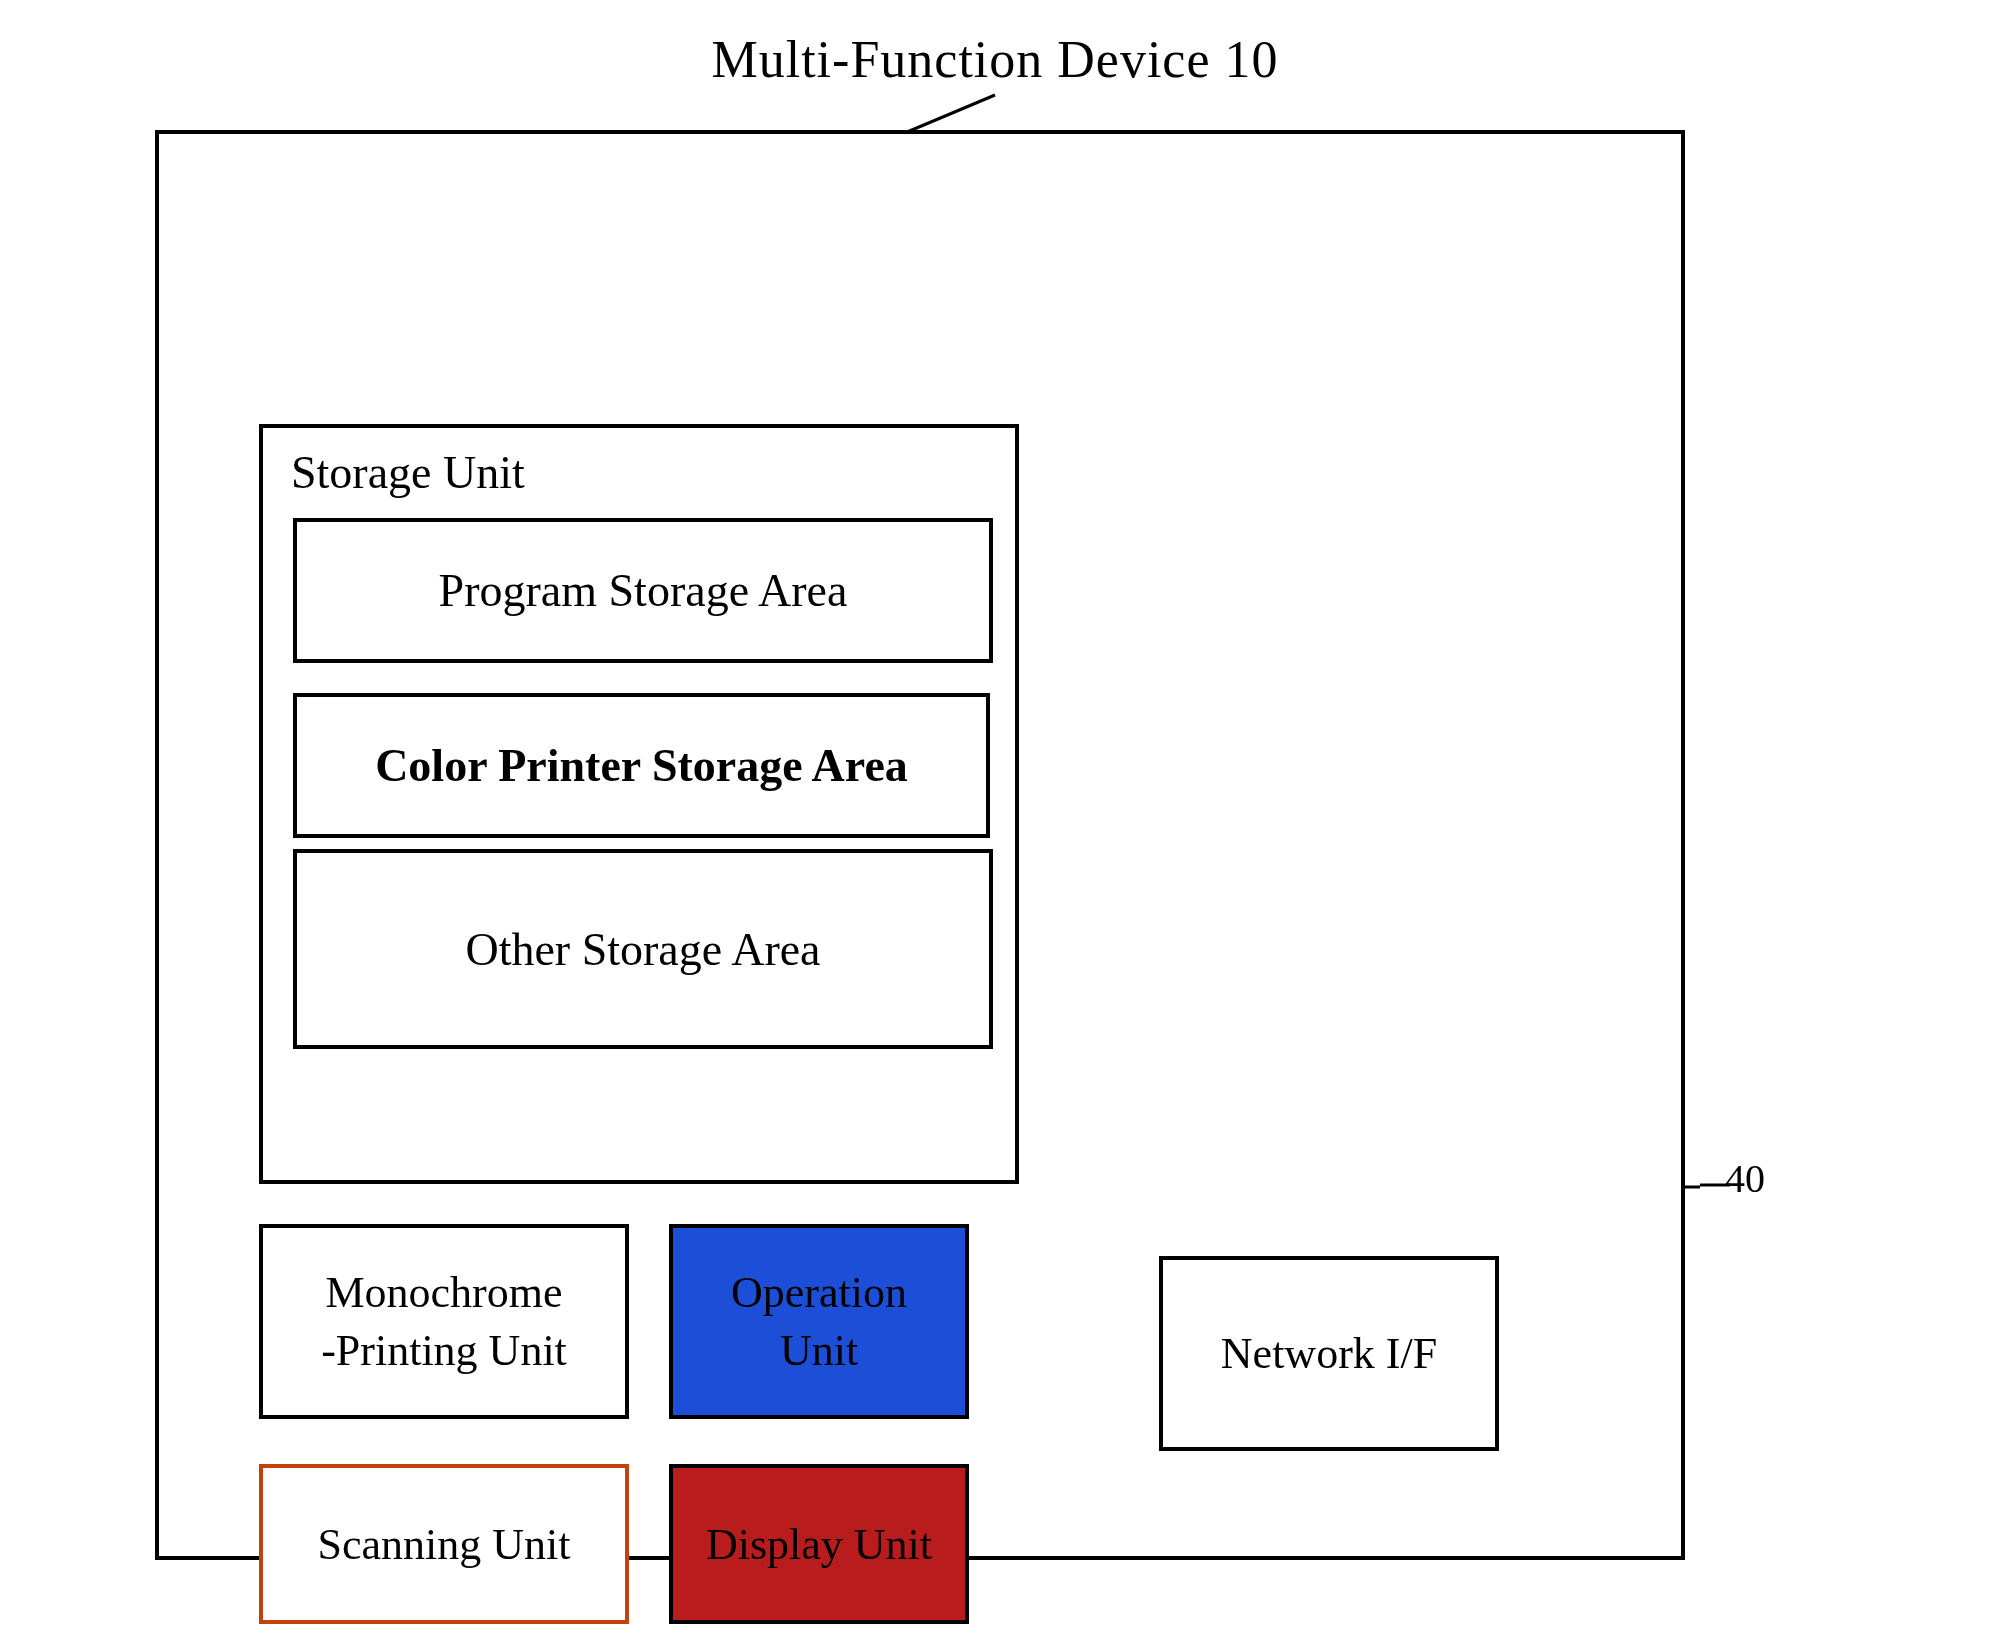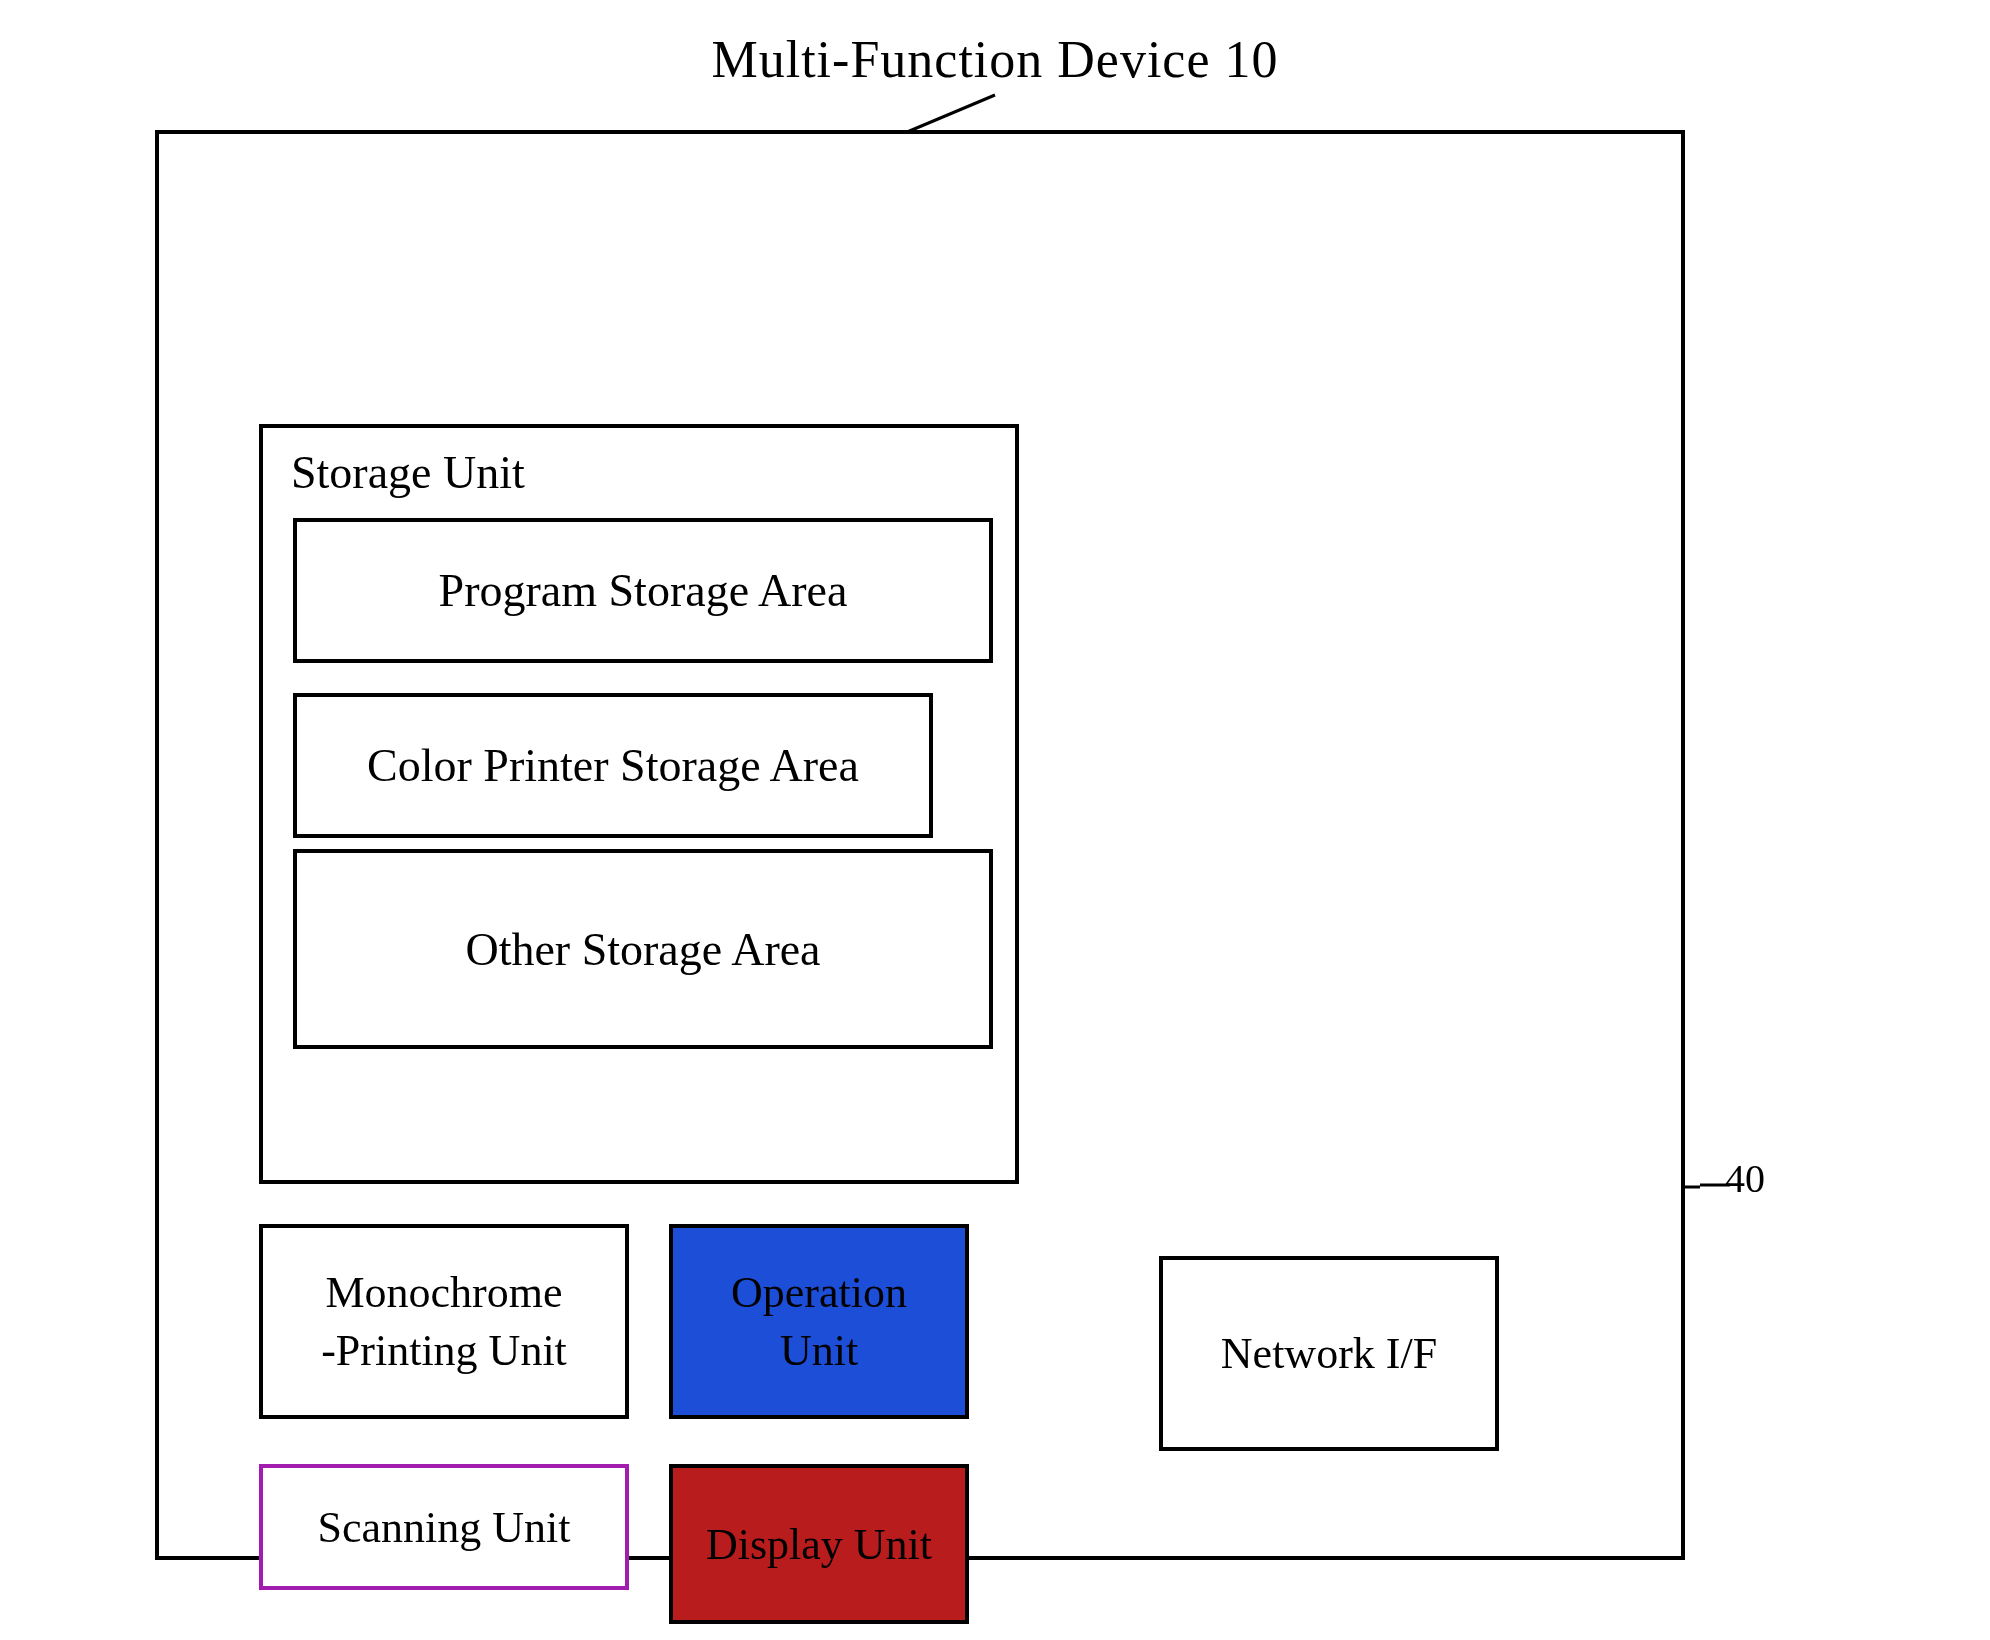--- a/index.html
+++ b/index.html
@@ -103,27 +103,28 @@
 
     .program-storage-label {
       font-size: 46px;
     }
 
     
     .color-printer-box {
       position: absolute;
       top: 265px;
       left: 30px;
-      width: 640px;
+      width: 697px;
       height: 145px;
       border: 4px solid #000;
       background: #fff;
       display: flex;
       align-items: center;
       justify-content: center;
+      font-weight: bold;
     }
 
     .color-printer-label {
       font-size: 46px;
     }
 
     
     .other-storage-box {
       position: absolute;
       top: 421px;
@@ -182,22 +183,22 @@
       font-size: 44px;
       line-height: 1.3;
     }
 
     
     .scanning-unit-box {
       position: absolute;
       top: 1330px;
       left: 100px;
       width: 370px;
-      height: 126px;
-      border: 4px solid #a21caf;
+      height: 160px;
+      border: 4px solid #c2410c;
       background: #fff;
       display: flex;
       align-items: center;
       justify-content: center;
     }
 
     .scanning-unit-label {
       font-size: 44px;
     }
 

